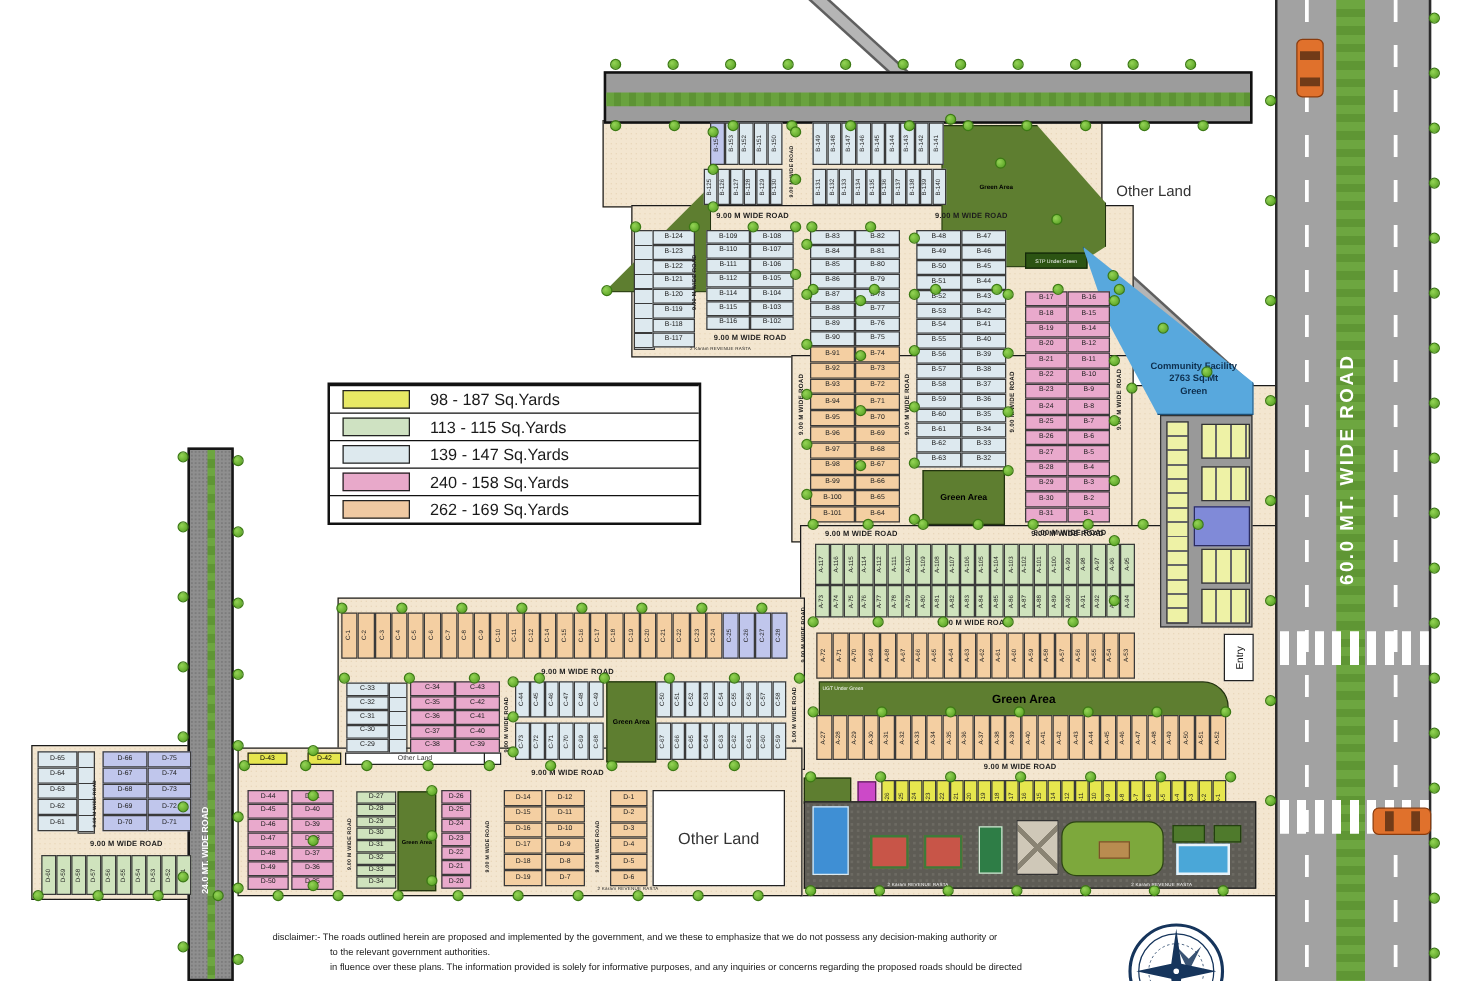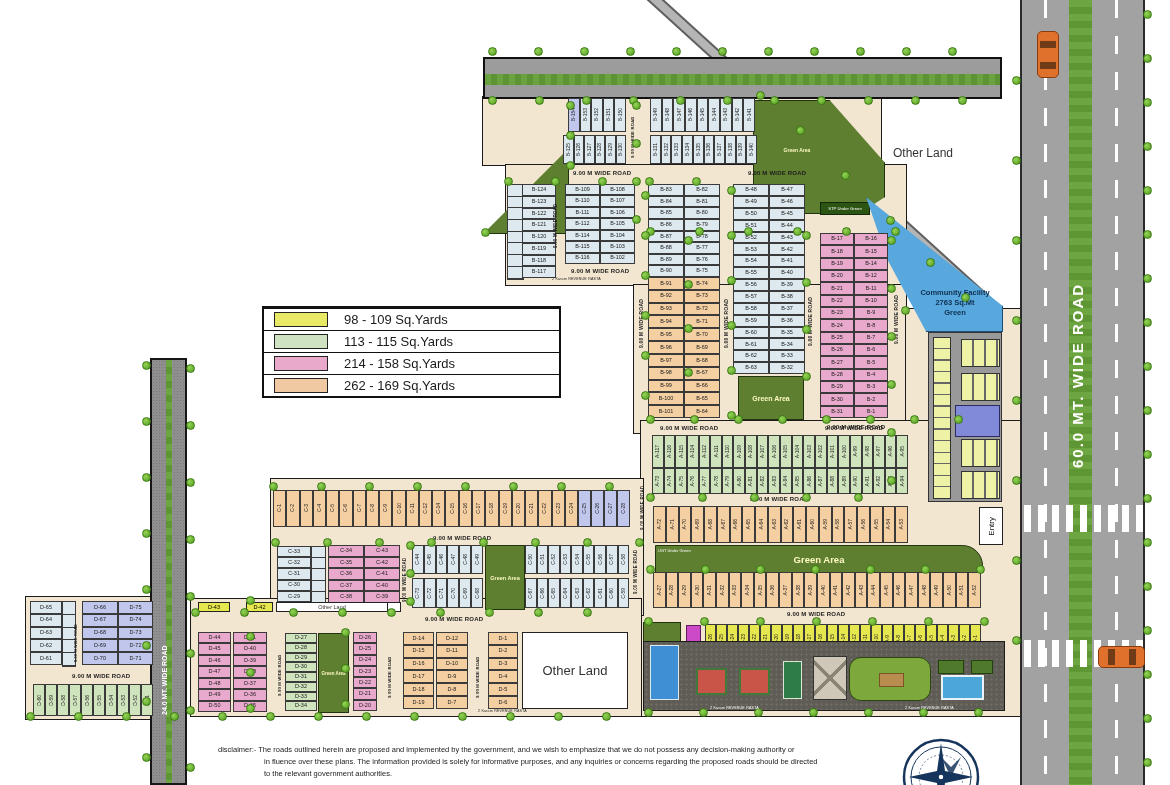--- a/index.html
+++ b/index.html
@@ -12,21 +12,21 @@
   .vstrips .cell span{writing-mode:vertical-rl;transform:rotate(180deg);font-size:5px;color:#222;line-height:1;white-space:nowrap;}
   .hcol{position:absolute;display:flex;flex-direction:column;}
   .hcol .cell{flex:1;border:0.5px solid #3a3a3a;display:flex;align-items:center;justify-content:center;overflow:hidden;}
   .hcol .cell span{font-size:5.5px;color:#222;line-height:1;white-space:nowrap;}
   .cblue .cell{background:#dde9ef;} .cgreen .cell{background:#cfe3bd;} .cyellow .cell{background:#e6e64e;}
   .cpink .cell{background:#e9a9cc;} .cpeach .cell{background:#f4cfa2;} .clav .cell{background:#c0c6ec;}
   .firstlav .cell:first-child{background:#c0c6ec;}
   .bstrip{position:absolute;border:0.5px solid #3a3a3a;}
   .rl{position:absolute;font-size:6px;font-weight:700;color:#1c1c1c;white-space:nowrap;letter-spacing:0.2px;}
   .vtxt{writing-mode:vertical-rl;transform:rotate(180deg);}
-  .garea{position:absolute;background:#5e7e30;border:1px solid #22330f;display:flex;align-items:center;justify-content:center;color:#fef9c3;font-weight:700;text-align:center;}
+  .garea{position:absolute;background:#5e7e30;border:1px solid #22330f;display:flex;align-items:center;justify-content:center;color:#000000;font-weight:700;text-align:center;}
   .tree{position:absolute;width:9px;height:9px;border-radius:50%;background:radial-gradient(circle at 35% 35%, #94d455, #519b1e);border:1px solid #3c7a14;box-sizing:border-box;}
   .legend{position:absolute;left:262px;top:306px;width:295px;background:#fff;border:2px solid #111;z-index:30;}
   .legend-title{font-weight:700;font-size:15px;letter-spacing:6px;text-align:center;padding:3px 0 2px 0;color:#111;}
   .legend-row{display:flex;align-items:center;border-top:1.6px solid #111;padding:3px 10px;}
   .legend-row .swatch{display:inline-block;width:52px;height:13px;border:1.2px solid #222;margin-right:16px;flex:none;}
   .legend-row .lrange{font-size:13px;color:#1a1a1a;}
   .car{position:absolute;background:#e0712c;border:1px solid #8a3c0e;border-radius:5px;overflow:hidden;}
   .car .win{position:absolute;background:#4c2a12;opacity:0.75;}
   .olnd{position:absolute;color:#333;white-space:nowrap;}
   .wlbl{color:#fff;font-weight:700;position:absolute;white-space:nowrap;}
@@ -1498,29 +1498,33 @@
     <span class="olnd" style="position:static;font-size:13px;">Other Land</span>
   </div>
   <div class="rl" style="left:478px;top:709px;font-size:3.6px;font-weight:400;">2 Karam REVENUE RASTA</div>
 
   <div class="olnd" style="left:893px;top:146px;font-size:12px;">Other Land</div>
 
   <div class="legend">
     <div>
         <div class="legend-row">
           <span class="swatch" style="background: rgb(232, 233, 100);"></span>
-          <span class="lrange">98 - 109 Sq.Yards</span>
+          <span class="lrange">98 - 187 Sq.Yards</span>
         </div>
         <div class="legend-row">
           <span class="swatch" style="background: rgb(207, 226, 194);"></span>
           <span class="lrange">113 - 115 Sq.Yards</span>
         </div>
         <div class="legend-row">
+          <span class="swatch" style="background: rgb(221, 233, 238);"></span>
+          <span class="lrange">139 - 147  Sq.Yards</span>
+        </div>
+        <div class="legend-row">
           <span class="swatch" style="background: rgb(232, 169, 202);"></span>
-          <span class="lrange">214 - 158  Sq.Yards</span>
+          <span class="lrange">240 - 158  Sq.Yards</span>
         </div>
         <div class="legend-row">
           <span class="swatch" style="background: rgb(240, 201, 162);"></span>
           <span class="lrange">262 - 169  Sq.Yards</span>
         </div>
       </div>
   </div>
 
   <div class="car" style="left:1037px;top:31px;width:20px;height:45px;">
     <div class="win" style="left:2px;top:9px;width:16px;height:7px;"></div>
@@ -1534,23 +1538,23 @@
   <svg class="abs" style="left:897px;top:733px;" width="88" height="52" viewBox="0 0 88 52">
     <circle cx="44" cy="44" r="37" fill="#fff" stroke="#16355c" stroke-width="2.5"></circle>
     <circle cx="44" cy="44" r="30" fill="none" stroke="#16355c" stroke-width="1"></circle>
     <circle cx="44" cy="44" r="22" fill="none" stroke="#16355c" stroke-width="0.6" stroke-dasharray="2 2"></circle>
     <polygon fill="#16355c" points="44,10 48,38 76,44 48,50 44,78 40,50 12,44 40,38"></polygon>
     <polygon fill="#16355c" points="44,24 54,34 64,24 54,44 44,24" opacity="0.85"></polygon>
     <circle cx="44" cy="44" r="3" fill="#fff" stroke="#16355c" stroke-width="1.5"></circle>
   </svg>
 
   <div class="abs" style="left:218px;top:744px;width:672px;font-size:7.5px;color:#222;line-height:1.6;">
-    <span style="display:block;">disclaimer:- The roads outlined herein are proposed and implemented by the government, and we wish to emphasize that we do not possess any decision-making  authority or</span>
+    <span style="display:block;">disclaimer:- The roads outlined herein are proposed and implemented by the government, and we these to emphasize that we do not possess any decision-making  authority or</span>
+    <span style="display:block;padding-left:46px;">to the relevant government authorities.</span>
     <span style="display:block;padding-left:46px;">in fluence over these plans. The information provided is solely for informative purposes, and any inquiries or concerns regarding the proposed roads should be directed</span>
-    <span style="display:block;padding-left:46px;">to the relevant government authorities.</span>
   </div>
 
 <div class="tree" style="left: 487.5px; top: 46.5px;"></div>
     <div class="tree" style="left: 533.5px; top: 46.5px;"></div>
     <div class="tree" style="left: 579.5px; top: 46.5px;"></div>
     <div class="tree" style="left: 625.5px; top: 46.5px;"></div>
     <div class="tree" style="left: 671.5px; top: 46.5px;"></div>
     <div class="tree" style="left: 717.5px; top: 46.5px;"></div>
     <div class="tree" style="left: 763.5px; top: 46.5px;"></div>
     <div class="tree" style="left: 809.5px; top: 46.5px;"></div>

